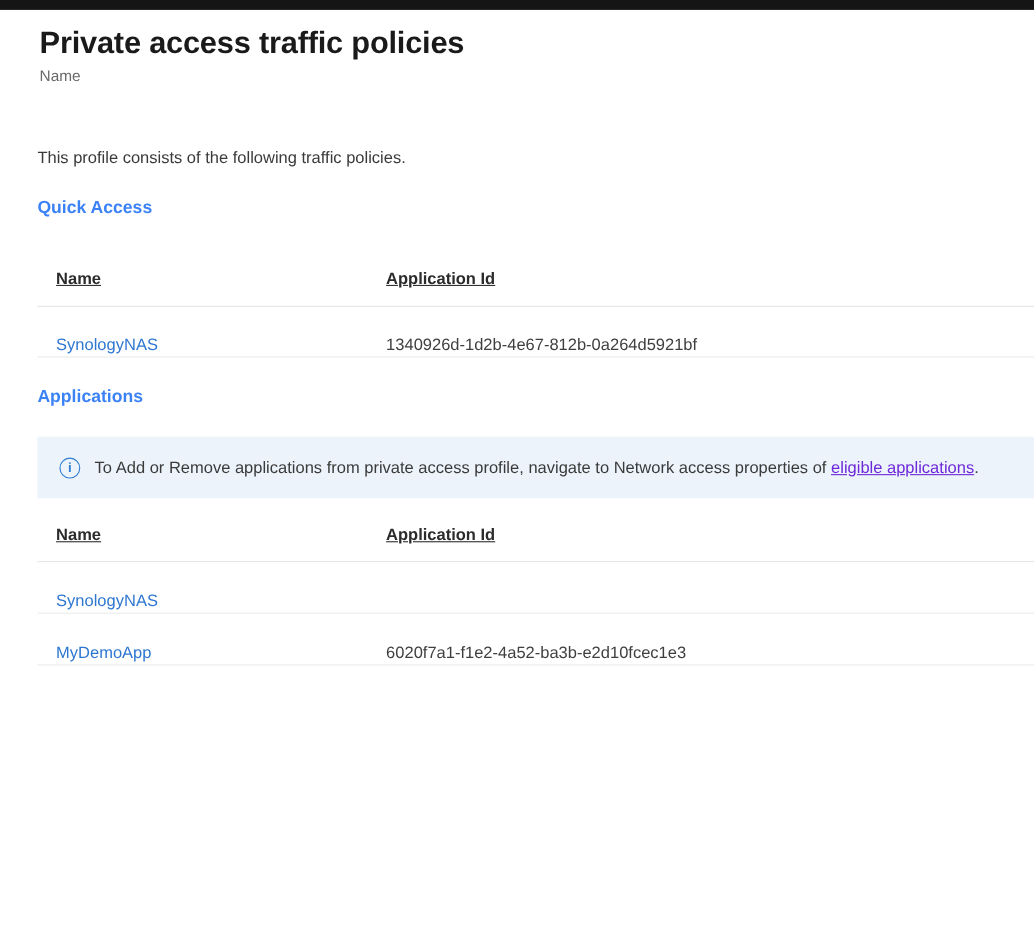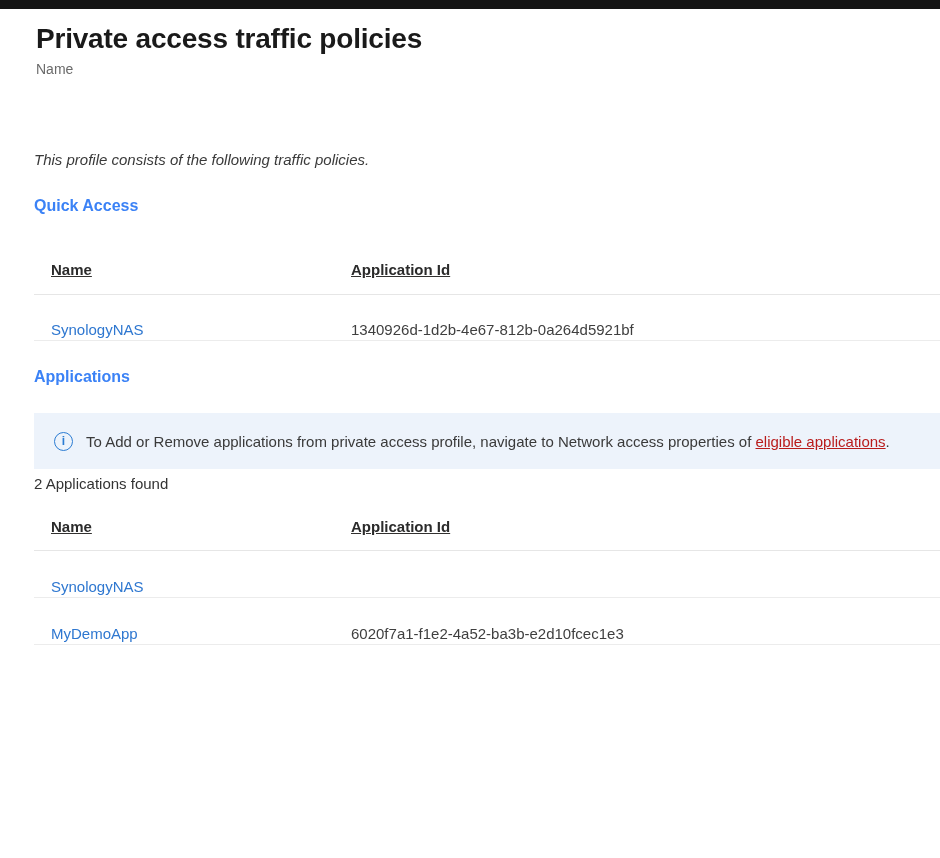--- a/index.html
+++ b/index.html
@@ -25,25 +25,24 @@
     color: #1a1a1a;
     letter-spacing: -0.2px;
   }
   .page-subtitle {
     margin: 4px 0 0 20px;
     font-size: 14px;
     line-height: 18px;
     color: #6a6a6a;
   }
   .description {
-    margin: 72px 0 0 18px;
+    margin: 56px 0 0 18px;
     font-size: 15px;
     line-height: 20px;
     color: #3a3a3a;
-    font-style: italic;
   }
   .section-heading {
     margin: 26px 0 0 18px;
     font-size: 16px;
     line-height: 20px;
     font-weight: 700;
     color: #3b82f6;
   }
   .section-heading.apps { }
 
@@ -111,21 +110,21 @@
     align-items: center;
     justify-content: center;
     line-height: 1;
   }
   .info-text {
     font-size: 15px;
     color: #3a3a3a;
     white-space: nowrap;
   }
   a.banner-link {
-    color: #b91c1c;
+    color: #6d28d9;
     text-decoration: underline;
     cursor: pointer;
   }
   .count-text {
     margin: 6px 0 0 18px;
     font-size: 15px;
     line-height: 18px;
     color: #333333;
   }
 </style>
@@ -156,21 +155,20 @@
     </div>
   </div>
 
   <div class="section-heading apps">Applications</div>
 
   <div class="info-banner">
     <span class="info-icon">i</span>
     <span class="info-text"><span>To Add or Remove applications from private access profile, navigate to Network access properties of </span><a class="banner-link">eligible applications</a><span>.</span></span>
   </div>
 
-  <div class="count-text">2 Applications found</div>
 
   <div class="grid-table second">
     <div class="grid-row grid-header">
       <div class="cell col-name">Name</div>
       <div class="cell col-appid">Application Id</div>
     </div>
     <div class="grid-row data-row">
       <div class="cell col-name">
         <a class="name-link">SynologyNAS</a>
       </div>

